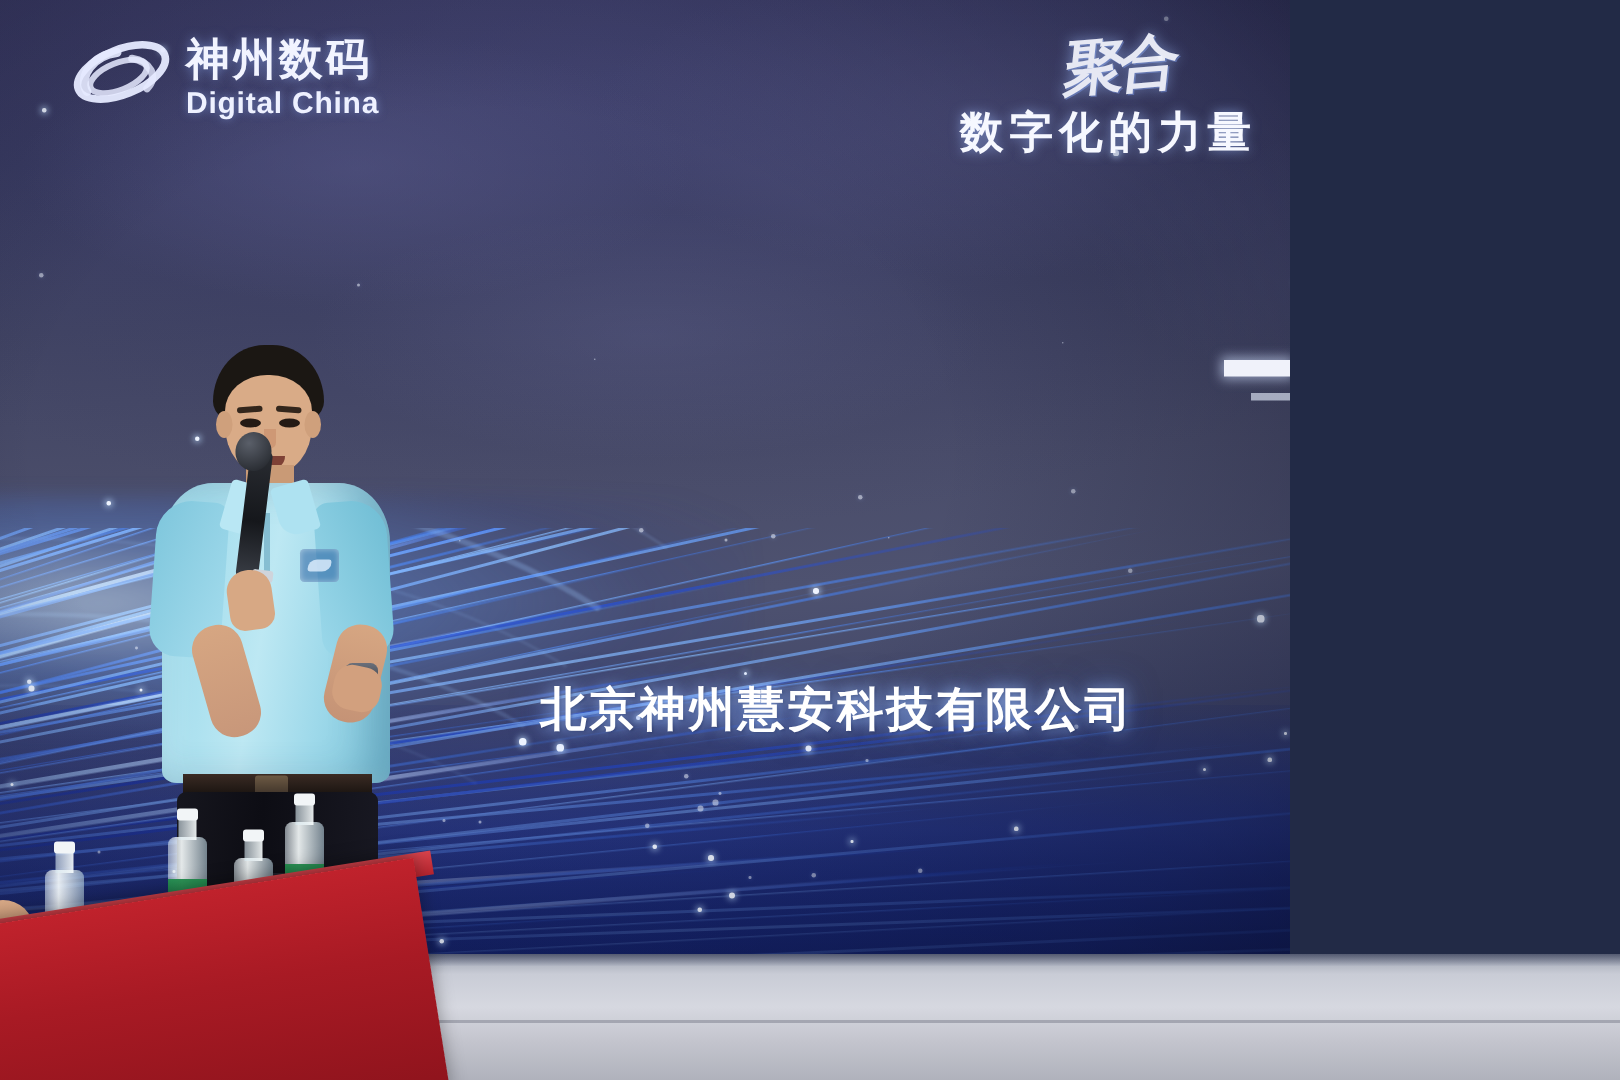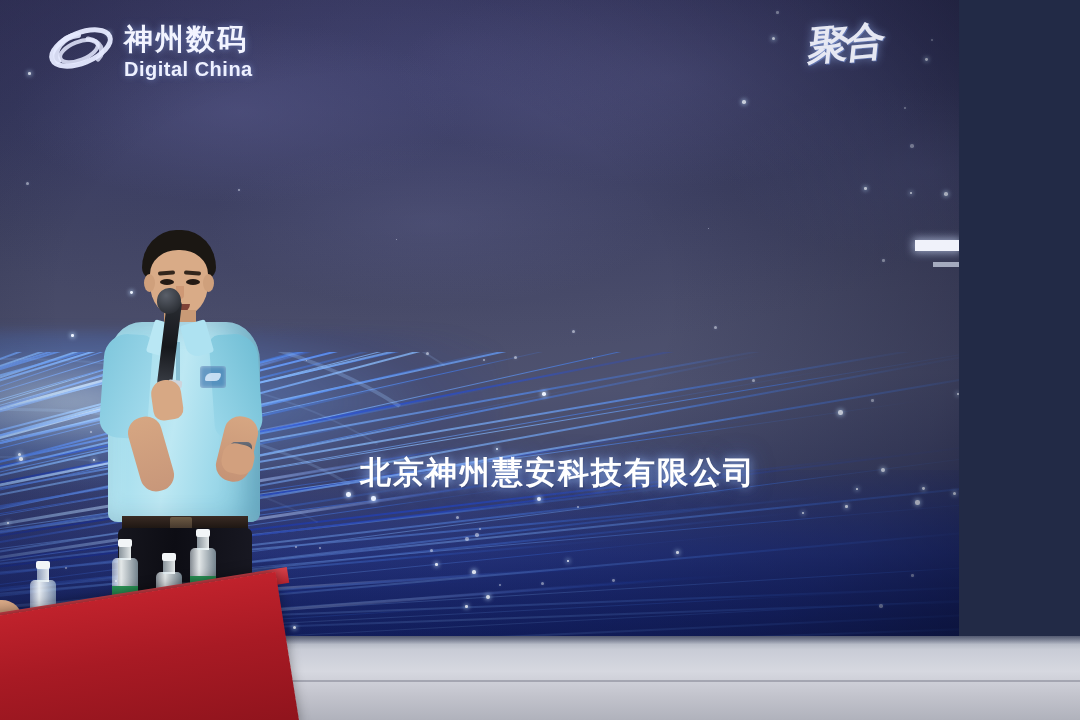--- a/index.html
+++ b/index.html
@@ -16,21 +16,21 @@
     width: 1080px;
     height: 720px;
     overflow: hidden;
     background: #222a46;
   }
 
   
   .screen {
     position: absolute;
     left: 0; top: 0;
-    width: 959px; height: 652px;
+    width: 860px; height: 652px;
     background:
       radial-gradient(ellipse 900px 420px at 48% 8%, rgba(72,74,122,0.55) 0%, rgba(57,60,102,0.25) 45%, rgba(0,0,0,0) 72%),
       linear-gradient(177deg, #3b3a63 0%, #3a3c62 16%, #414463 32%, #4a4d6a 48%, #4e5270 60%, #43486a 72%, #2e3a72 84%, #1d2c6e 93%, #152463 100%);
     overflow: hidden;
   }
   
   .nebula {
     position: absolute;
     left: 0; top: 0; width: 1080px; height: 430px;
     background:
@@ -696,20 +696,21 @@
         </svg>
       </div>
       <div class="dc-words">
         <span class="dc-cn">神州数码</span>
         <span class="dc-en">Digital China</span>
       </div>
     </div>
 
     <div class="logo-theme">
       <span class="theme-cal">聚合</span>
+      <span class="theme-sub">数字化的力量</span>
     </div>
 
     <div class="slide-company">北京神州慧安科技有限公司</div>
 
     <div class="edge-bar"></div>
     <div class="edge-bar2"></div>
   </div>
 
   <div class="presenter">
     <div class="p-hair"></div>

